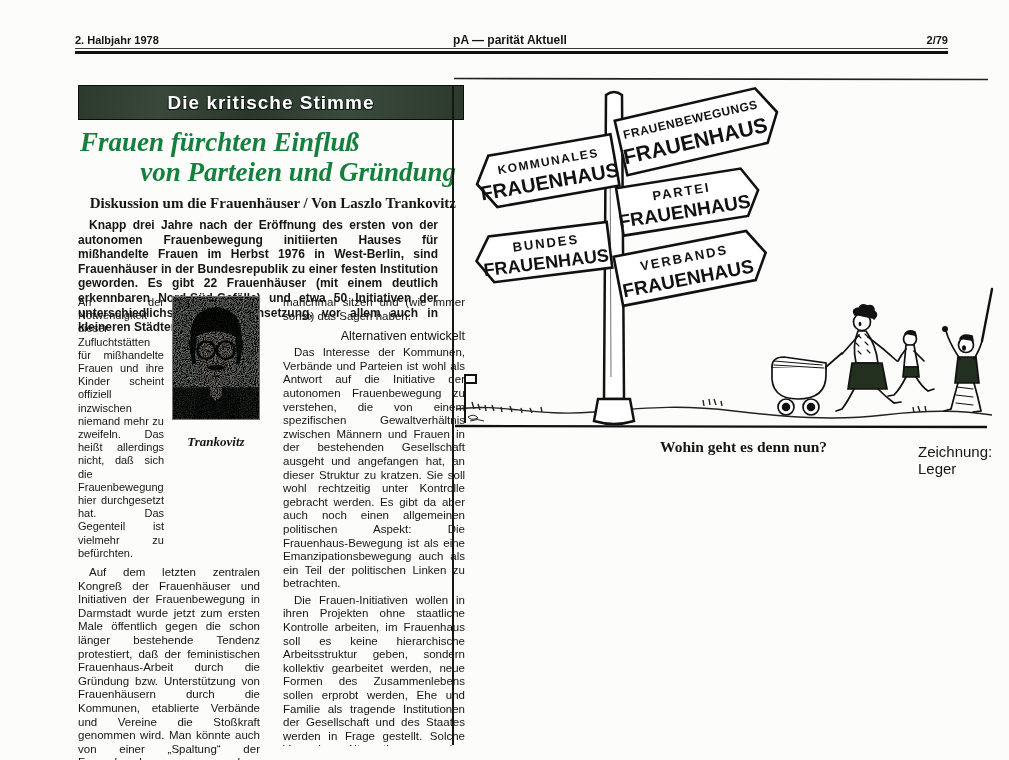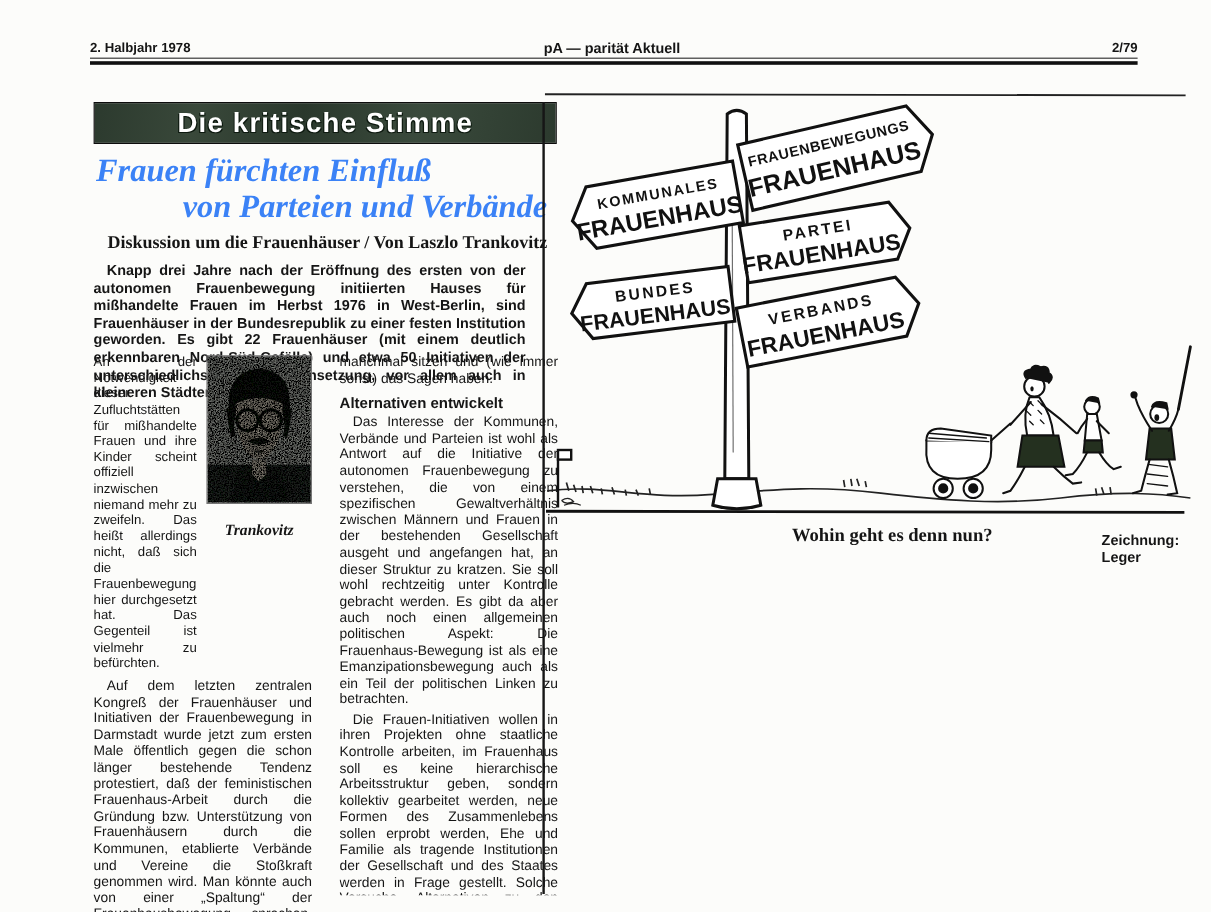--- a/index.html
+++ b/index.html
@@ -14,69 +14,69 @@
   .hdr-left{left:75px;top:34px;font-size:11px;font-weight:bold;}
   .hdr-center{left:380px;top:33px;width:260px;text-align:center;font-size:12px;font-weight:bold;}
   .hdr-right{left:848px;top:34px;width:100px;text-align:right;font-size:11px;font-weight:bold;}
   .rule-thin{left:75px;top:48px;width:873px;height:1px;background:#3a3a3a;}
   .rule-thick{left:75px;top:51px;width:873px;height:3px;background:#101010;}
   
   .banner{
     left:78px;top:85px;width:384px;height:33px;
     background:linear-gradient(100deg,#2c3a2e 0%,#39483a 22%,#2a382c 45%,#3a4a3c 70%,#2c3a2e 100%);
     border:1px solid #0c0c0c;
-    color:#ffffff;font-weight:bold;font-size:23px;line-height:33px;
+    color:#ffffff;font-weight:bold;font-size:19px;line-height:33px;
     text-align:center;letter-spacing:1px;
     text-shadow:1px 1px 0 #0e1a10, -1px 1px 0 #0e1a10;
   }
   
   .headline{left:80px;top:127px;width:376px;
     font-family:"Liberation Serif",serif;font-style:italic;font-weight:bold;
-    font-size:27px;line-height:30px;color:#3b82f6;}
+    font-size:27px;line-height:30px;color:#15803d;}
   .headline .l2{display:block;text-align:right;}
   .byline{left:78px;top:195px;width:378px;text-align:right;
     font-family:"Liberation Serif",serif;font-weight:bold;font-size:15px;}
   
   .lead{left:78px;top:218px;width:360px;font-size:12px;font-weight:bold;
     line-height:14.6px;text-align:justify;}
   
   .col1{left:78px;top:296px;width:182px;}
   .col2{left:283px;top:296px;width:182px;height:450px;overflow:hidden;}
   .bodytxt{font-size:11.5px;line-height:13.6px;text-align:justify;margin:0 0 3px 0;}
   .ind{text-indent:11px;}
-  .subhead{font-size:12.5px;font-weight:bold;margin:6px 0 3px 0;}
+  .subhead{font-size:12.5px;font-weight:normal;margin:6px 0 3px 0;text-align:right;}
   .photorow{display:flex;gap:8px;}
   .photorow .sidetxt{width:88px;font-size:11px;line-height:13.2px;text-align:justify;}
   .photobox{width:88px;}
   .photo{width:88px;height:124px;display:block;border:1px solid #777;box-sizing:border-box;}
   .photocap{font-family:"Liberation Serif",serif;font-style:italic;font-weight:bold;
     font-size:13px;text-align:center;margin-top:14px;}
   
   .vrule{left:452px;top:85px;width:2px;height:660px;background:#161616;}
   
   .cartoon{left:454px;top:77px;width:540px;height:352px;}
   .cartoon svg{display:block;}
   .cart-caption{left:660px;top:438px;font-family:"Liberation Serif",serif;font-size:15.5px;font-weight:bold;}
-  .cart-credit{left:918px;top:443px;font-size:12px;font-weight:bold;}
+  .cart-credit{left:918px;top:443px;font-size:15px;font-weight:normal;}
   .signtxt{font-family:"Liberation Sans",sans-serif;font-weight:bold;fill:#111;}
 </style>
 </head>
 <body>
 
 <div class="abs hdr-left">2. Halbjahr 1978</div>
 <div class="abs hdr-center">pA — parität Aktuell</div>
 <div class="abs hdr-right">2/79</div>
 <div class="abs rule-thin"></div>
 <div class="abs rule-thick"></div>
 
 <div class="abs banner">Die kritische Stimme</div>
 
 <div class="abs headline">
   <span>Frauen fürchten Einfluß</span>
-  <span class="l2">von Parteien und Verbände</span>
+  <span class="l2">von Parteien und Gründung</span>
 </div>
 <div class="abs byline">Diskussion um die Frauenhäuser / Von Laszlo Trankovitz</div>
 
 <div class="abs lead ind">Knapp drei Jahre nach der Eröffnung des ersten von der autonomen Frauenbewegung initiierten Hauses für mißhandelte Frauen im Herbst 1976 in West-Berlin, sind Frauenhäuser in der Bundesrepublik zu einer festen Institution geworden. Es gibt 22 Frauenhäuser (mit einem deutlich erkennbaren Nord-Süd-Gefälle) und etwa 50 Initiativen der unterschiedlichsten Zusammensetzung, vor allem auch in kleineren Städten.</div>
 
 <div class="abs col1">
   <div class="photorow">
     <div class="sidetxt">An der Notwendigkeit dieser Zufluchtstätten für mißhandelte Frauen und ihre Kinder scheint offiziell inzwischen niemand mehr zu zweifeln. Das heißt allerdings nicht, daß sich die Frauenbewegung hier durchgesetzt hat. Das Gegenteil ist vielmehr zu befürchten.</div>
     <div class="photobox">
 

